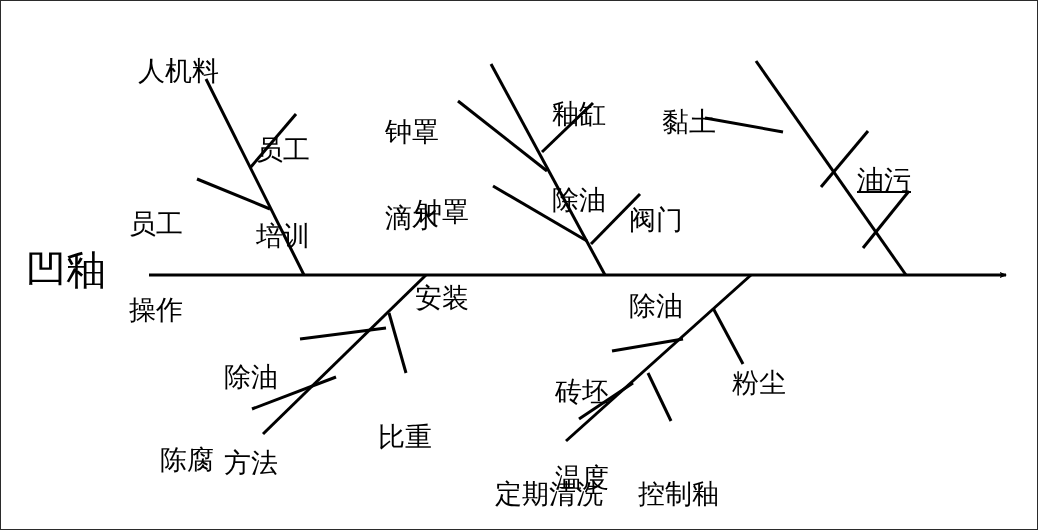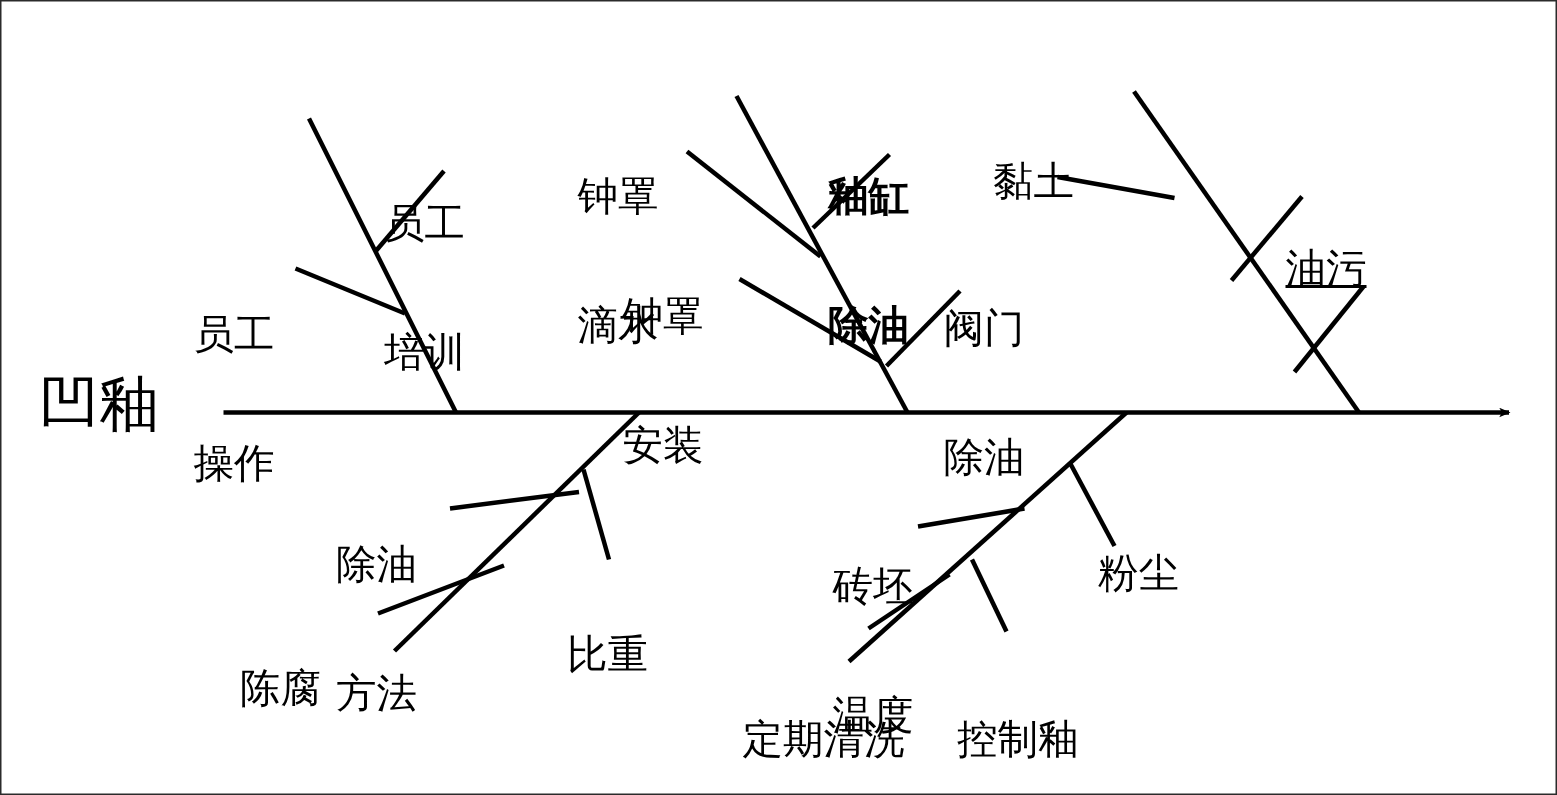--- a/index.html
+++ b/index.html
@@ -79,20 +79,21 @@
       <line x1="750" y1="274" x2="565" y2="440" stroke="#000000" stroke-width="3"></line>
       <line x1="682" y1="338" x2="611" y2="350" stroke="#000000" stroke-width="3"></line>
       <line x1="632" y1="382" x2="578" y2="418" stroke="#000000" stroke-width="3"></line>
       <line x1="647" y1="372" x2="670" y2="420" stroke="#000000" stroke-width="3"></line>
       <line x1="712" y1="307" x2="742" y2="363" stroke="#000000" stroke-width="3"></line>
     </g>
   </svg>
 
   <div class="lbl big" style="left:25px; top:248px;">凹釉</div>
 
+  <div class="lbl norm" style="left:137px; top:56px;">人机料</div>
 
   <div class="lbl norm" style="left:255px; top:78px;">
     <div>员工</div>
     <div>培训</div>
   </div>
 
   <div class="lbl norm" style="left:128px; top:152px;">
     <div>员工</div>
     <div>操作</div>
   </div>
@@ -100,21 +101,21 @@
   <div class="lbl norm" style="left:384px; top:60px;">
     <div>钟罩</div>
     <div>滴水</div>
   </div>
 
   <div class="lbl norm" style="left:414px; top:140px;">
     <div>钟罩</div>
     <div>安装</div>
   </div>
 
-  <div class="lbl norm" style="left:551px; top:60px;font-weight:bold;">
+  <div class="lbl norm" style="left:551px; top:42px;">
     <div>釉缸</div>
     <div>除油</div>
   </div>
 
   <div class="lbl norm" style="left:628px; top:148px;">
     <div>阀门</div>
     <div>除油</div>
   </div>
 
   <div class="lbl norm" style="left:678px; top:27px;">

